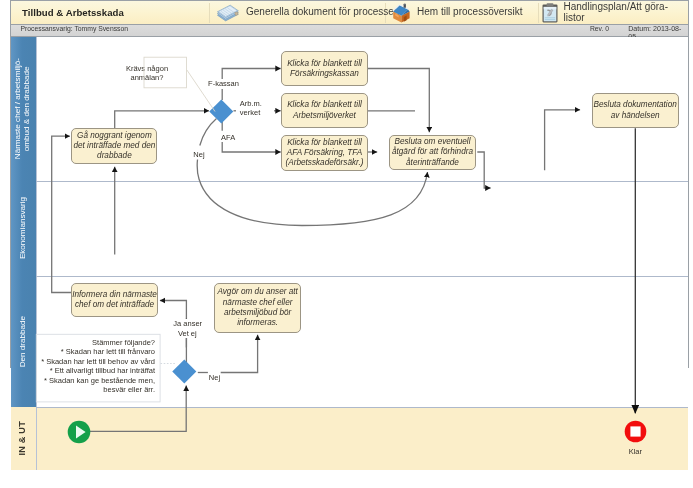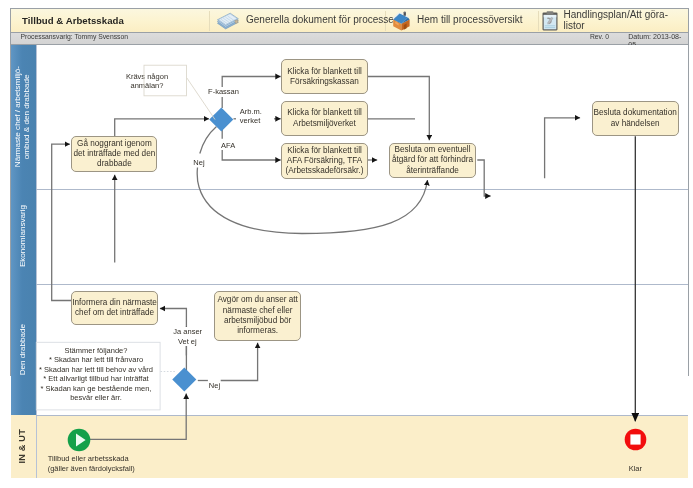--- a/index.html
+++ b/index.html
@@ -1,17 +1,17 @@
 <!DOCTYPE html>
 <html><head>
 <meta charset="utf-8">
 <style>
 html,body{margin:0;padding:0;background:#fff;}
 body{width:693px;height:488px;font-family:"Liberation Sans",sans-serif;overflow:hidden;}
-#page{position:absolute;left:10px;top:8px;width:679px;height:368px;box-sizing:border-box;
+#page{position:absolute;left:10px;top:0;width:679px;height:368px;box-sizing:border-box;
   border:1px solid #9aa0a6;background:#fff;}
 
 .hdr{position:absolute;left:0;top:0;width:100%;height:24px;
   background:linear-gradient(to bottom,#fbf7df 0%,#fcf3cf 55%,#fbeec3 100%);
   border-bottom:1px solid #9aa0a6;box-sizing:border-box;}
 .hdr-title{position:absolute;left:11px;top:6.2px;font-size:9.6px;font-weight:bold;color:#262521;letter-spacing:0.05px;}
 .hdr-cell{position:absolute;top:0;height:24px;display:flex;align-items:center;gap:6px;}
 .ic{display:flex;align-items:center;}
 .hdr-div{position:absolute;top:2px;width:1px;height:20px;background:#e6ddbb;}
 .hdr-lbl{font-size:10px;color:#3b3b39;position:relative;top:-1.5px;}
@@ -29,30 +29,30 @@
 .laneblue>.lanelbl{background:linear-gradient(to right,#6096c4 0%,#4b84b3 45%,#4a82af 100%);}
 .laneblue span{color:#ffffff;}
 .lanebeige>.lanelbl{background:#fbeec9;}
 .lanebeige span{color:#3a372d;font-weight:bold;font-size:9.2px;letter-spacing:0.2px;}
 .lanebody{position:absolute;left:25px;top:0;right:0;height:100%;background:#fff;border-left:1px solid #b6c2d6;box-sizing:border-box;}
 .lane4body{background:#fbeec9;}
 .lanesep{position:absolute;left:25px;right:0;height:1px;background:#aeb9cb;}
 
 .box{position:absolute;box-sizing:border-box;background:#faf0d0;border:1.1px solid #9c9584;
   border-radius:5px;display:flex;align-items:center;justify-content:center;text-align:center;
-  font-size:8.2px;line-height:10.2px;color:#35312a;padding:1px 2px;}
+  font-size:8.2px;line-height:10.2px;color:#35312a;padding:1px 2px;font-style:italic;}
 .dia{position:absolute;background:#4a90d0;transform:rotate(45deg);}
 svg.wires{position:absolute;left:0;top:0;width:679px;height:471px;overflow:visible;}
 .ann{position:absolute;font-size:7.5px;line-height:9.5px;color:#35312a;white-space:pre-line;text-align:center;}
 .annbox1{text-align:center;}
-.annbox2{text-align:center;}
+.annbox2{text-align:right;}
 .lbl{text-align:center;background:#fff;white-space:pre;}
 .startnode,.endnode{position:absolute;}
 .startlbl,.endlbl{position:absolute;font-size:7.5px;line-height:9.5px;color:#35312a;white-space:pre-line;}
-.endlbl{text-align:center;width:50px;margin-top:9px;}
+.endlbl{text-align:center;width:50px;}
 .box span{white-space:pre;display:block;}
 
 </style>
 </head>
 <body>
 
 <div id="page">
 
   <div class="hdr">
     <div class="hdr-title">Tillbud &amp; Arbetsskada</div>
@@ -227,22 +227,20 @@
 
   <div class="dia" style="left:202.4px;top:102.3px;width:16.6px;height:16.6px"></div>
   <div class="dia" style="left:164.8px;top:361.9px;width:16.6px;height:16.6px"></div>
 
   <div class="startnode" style="left:55.6px;top:419.1px">
     <svg width="24" height="24" viewBox="0 0 24 24">
       <circle cx="12" cy="12" r="11.3" fill="#14a04a"></circle>
       <path d="M9.0 5.6 L18.6 12 L9.0 18.4 Z" fill="#ecfaf1"></path>
     </svg>
   </div>
-  <div class="startlbl" style="left:36.7px;top:445px;width:95px">Tillbud eller arbetsskada
-(gäller även färdolycksfall)</div>
 
   <div class="endnode" style="left:612.5px;top:418.9px">
     <svg width="23" height="23" viewBox="0 0 23 23">
       <circle cx="11.5" cy="11.5" r="10.8" fill="#f20d0d"></circle>
       <rect x="6.4" y="6.4" width="10.2" height="10.2" fill="#ffffff"></rect>
     </svg>
   </div>
   <div class="endlbl" style="left:599.3px;top:445.5px;width:50px">Klar</div>
 
   <div class="ann lbl" style="left:197.1px;top:78.2px;width:29.2px">F-kassan</div>

